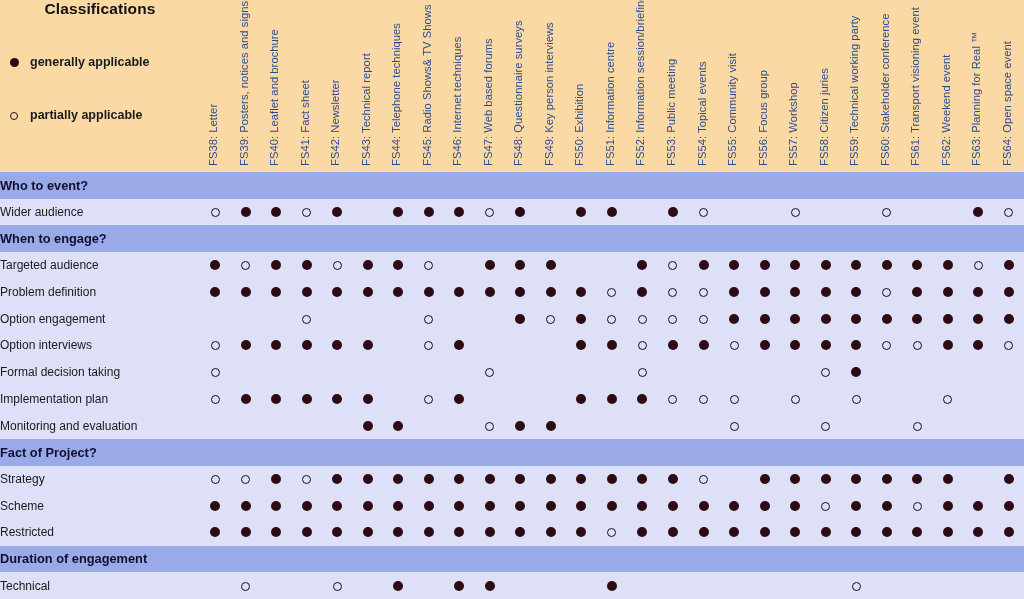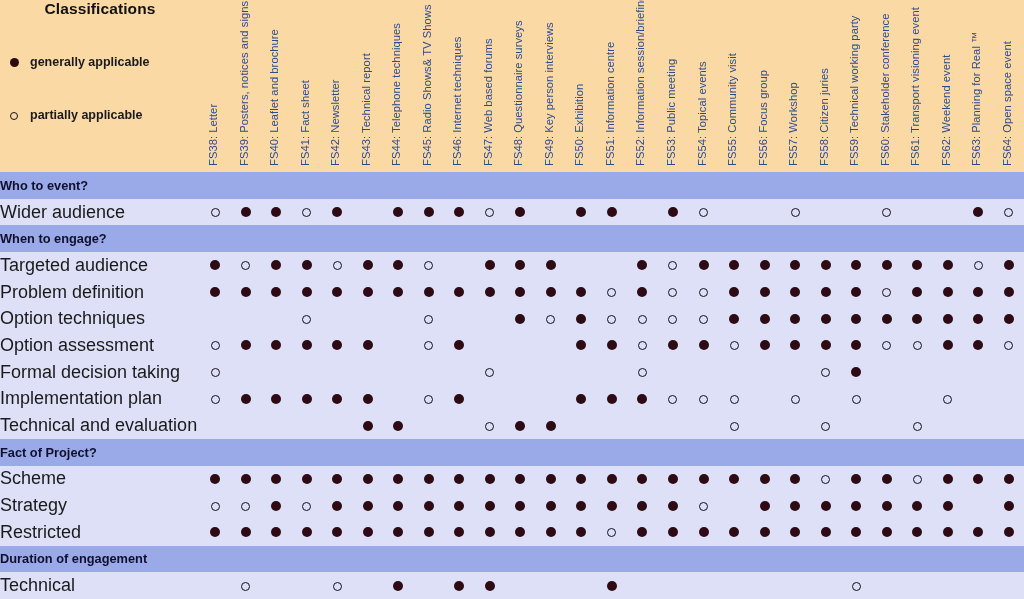--- a/index.html
+++ b/index.html
@@ -105,21 +105,21 @@
   }
   .section-cell {
     background: #9aa9e8;
     border-left: 2px solid #ffffff;
     border-top: 1.5px solid #ffffff;
     border-bottom: 1.5px solid #ffffff;
   }
   .row-label {
     background: #dde0f7;
     color: #1a1a1a;
-    font-size: 18px;
+    font-size: 12px;
     padding-left: 8px;
     height: 26px;
     border-top: 1.5px solid #ffffff;
     border-bottom: 1.5px solid #ffffff;
     white-space: nowrap;
   }
   .data-cell {
     background: #dde0f7;
     border-left: 2px solid #ffffff;
     border-top: 1.5px solid #ffffff;
@@ -418,51 +418,51 @@
           <td class="data-cell"><span class="mark-filled"></span></td>
           <td class="data-cell"><span class="mark-filled"></span></td>
           <td class="data-cell"><span class="mark-filled"></span></td>
           <td class="data-cell"><span class="mark-open"></span></td>
           <td class="data-cell"><span class="mark-filled"></span></td>
           <td class="data-cell"><span class="mark-filled"></span></td>
           <td class="data-cell"><span class="mark-filled"></span></td>
           <td class="data-cell"><span class="mark-filled"></span></td>
         </tr>
         <tr>
-          <td class="row-label">Option techniques</td>
-          <td class="data-cell"><span class="mark-none"></span></td>
-          <td class="data-cell"><span class="mark-none"></span></td>
-          <td class="data-cell"><span class="mark-none"></span></td>
-          <td class="data-cell"><span class="mark-open"></span></td>
-          <td class="data-cell"><span class="mark-none"></span></td>
-          <td class="data-cell"><span class="mark-none"></span></td>
-          <td class="data-cell"><span class="mark-none"></span></td>
-          <td class="data-cell"><span class="mark-open"></span></td>
-          <td class="data-cell"><span class="mark-none"></span></td>
-          <td class="data-cell"><span class="mark-none"></span></td>
-          <td class="data-cell"><span class="mark-filled"></span></td>
-          <td class="data-cell"><span class="mark-open"></span></td>
-          <td class="data-cell"><span class="mark-filled"></span></td>
-          <td class="data-cell"><span class="mark-open"></span></td>
-          <td class="data-cell"><span class="mark-open"></span></td>
-          <td class="data-cell"><span class="mark-open"></span></td>
-          <td class="data-cell"><span class="mark-open"></span></td>
-          <td class="data-cell"><span class="mark-filled"></span></td>
-          <td class="data-cell"><span class="mark-filled"></span></td>
-          <td class="data-cell"><span class="mark-filled"></span></td>
-          <td class="data-cell"><span class="mark-filled"></span></td>
-          <td class="data-cell"><span class="mark-filled"></span></td>
-          <td class="data-cell"><span class="mark-filled"></span></td>
-          <td class="data-cell"><span class="mark-filled"></span></td>
-          <td class="data-cell"><span class="mark-filled"></span></td>
-          <td class="data-cell"><span class="mark-filled"></span></td>
-          <td class="data-cell"><span class="mark-filled"></span></td>
-        </tr>
-        <tr>
-          <td class="row-label">Option assessment</td>
+          <td class="row-label">Option engagement</td>
+          <td class="data-cell"><span class="mark-none"></span></td>
+          <td class="data-cell"><span class="mark-none"></span></td>
+          <td class="data-cell"><span class="mark-none"></span></td>
+          <td class="data-cell"><span class="mark-open"></span></td>
+          <td class="data-cell"><span class="mark-none"></span></td>
+          <td class="data-cell"><span class="mark-none"></span></td>
+          <td class="data-cell"><span class="mark-none"></span></td>
+          <td class="data-cell"><span class="mark-open"></span></td>
+          <td class="data-cell"><span class="mark-none"></span></td>
+          <td class="data-cell"><span class="mark-none"></span></td>
+          <td class="data-cell"><span class="mark-filled"></span></td>
+          <td class="data-cell"><span class="mark-open"></span></td>
+          <td class="data-cell"><span class="mark-filled"></span></td>
+          <td class="data-cell"><span class="mark-open"></span></td>
+          <td class="data-cell"><span class="mark-open"></span></td>
+          <td class="data-cell"><span class="mark-open"></span></td>
+          <td class="data-cell"><span class="mark-open"></span></td>
+          <td class="data-cell"><span class="mark-filled"></span></td>
+          <td class="data-cell"><span class="mark-filled"></span></td>
+          <td class="data-cell"><span class="mark-filled"></span></td>
+          <td class="data-cell"><span class="mark-filled"></span></td>
+          <td class="data-cell"><span class="mark-filled"></span></td>
+          <td class="data-cell"><span class="mark-filled"></span></td>
+          <td class="data-cell"><span class="mark-filled"></span></td>
+          <td class="data-cell"><span class="mark-filled"></span></td>
+          <td class="data-cell"><span class="mark-filled"></span></td>
+          <td class="data-cell"><span class="mark-filled"></span></td>
+        </tr>
+        <tr>
+          <td class="row-label">Option interviews</td>
           <td class="data-cell"><span class="mark-open"></span></td>
           <td class="data-cell"><span class="mark-filled"></span></td>
           <td class="data-cell"><span class="mark-filled"></span></td>
           <td class="data-cell"><span class="mark-filled"></span></td>
           <td class="data-cell"><span class="mark-filled"></span></td>
           <td class="data-cell"><span class="mark-filled"></span></td>
           <td class="data-cell"><span class="mark-none"></span></td>
           <td class="data-cell"><span class="mark-open"></span></td>
           <td class="data-cell"><span class="mark-filled"></span></td>
           <td class="data-cell"><span class="mark-none"></span></td>
@@ -538,21 +538,21 @@
           <td class="data-cell"><span class="mark-open"></span></td>
           <td class="data-cell"><span class="mark-none"></span></td>
           <td class="data-cell"><span class="mark-open"></span></td>
           <td class="data-cell"><span class="mark-none"></span></td>
           <td class="data-cell"><span class="mark-none"></span></td>
           <td class="data-cell"><span class="mark-open"></span></td>
           <td class="data-cell"><span class="mark-none"></span></td>
           <td class="data-cell"><span class="mark-none"></span></td>
         </tr>
         <tr>
-          <td class="row-label">Technical and evaluation</td>
+          <td class="row-label">Monitoring and evaluation</td>
           <td class="data-cell"><span class="mark-none"></span></td>
           <td class="data-cell"><span class="mark-none"></span></td>
           <td class="data-cell"><span class="mark-none"></span></td>
           <td class="data-cell"><span class="mark-none"></span></td>
           <td class="data-cell"><span class="mark-none"></span></td>
           <td class="data-cell"><span class="mark-filled"></span></td>
           <td class="data-cell"><span class="mark-filled"></span></td>
           <td class="data-cell"><span class="mark-none"></span></td>
           <td class="data-cell"><span class="mark-none"></span></td>
           <td class="data-cell"><span class="mark-open"></span></td>
@@ -598,20 +598,50 @@
           <td class="section-cell"></td>
           <td class="section-cell"></td>
           <td class="section-cell"></td>
           <td class="section-cell"></td>
           <td class="section-cell"></td>
           <td class="section-cell"></td>
           <td class="section-cell"></td>
           <td class="section-cell"></td>
         </tr>
         <tr>
+          <td class="row-label">Strategy</td>
+          <td class="data-cell"><span class="mark-open"></span></td>
+          <td class="data-cell"><span class="mark-open"></span></td>
+          <td class="data-cell"><span class="mark-filled"></span></td>
+          <td class="data-cell"><span class="mark-open"></span></td>
+          <td class="data-cell"><span class="mark-filled"></span></td>
+          <td class="data-cell"><span class="mark-filled"></span></td>
+          <td class="data-cell"><span class="mark-filled"></span></td>
+          <td class="data-cell"><span class="mark-filled"></span></td>
+          <td class="data-cell"><span class="mark-filled"></span></td>
+          <td class="data-cell"><span class="mark-filled"></span></td>
+          <td class="data-cell"><span class="mark-filled"></span></td>
+          <td class="data-cell"><span class="mark-filled"></span></td>
+          <td class="data-cell"><span class="mark-filled"></span></td>
+          <td class="data-cell"><span class="mark-filled"></span></td>
+          <td class="data-cell"><span class="mark-filled"></span></td>
+          <td class="data-cell"><span class="mark-filled"></span></td>
+          <td class="data-cell"><span class="mark-open"></span></td>
+          <td class="data-cell"><span class="mark-none"></span></td>
+          <td class="data-cell"><span class="mark-filled"></span></td>
+          <td class="data-cell"><span class="mark-filled"></span></td>
+          <td class="data-cell"><span class="mark-filled"></span></td>
+          <td class="data-cell"><span class="mark-filled"></span></td>
+          <td class="data-cell"><span class="mark-filled"></span></td>
+          <td class="data-cell"><span class="mark-filled"></span></td>
+          <td class="data-cell"><span class="mark-filled"></span></td>
+          <td class="data-cell"><span class="mark-none"></span></td>
+          <td class="data-cell"><span class="mark-filled"></span></td>
+        </tr>
+        <tr>
           <td class="row-label">Scheme</td>
           <td class="data-cell"><span class="mark-filled"></span></td>
           <td class="data-cell"><span class="mark-filled"></span></td>
           <td class="data-cell"><span class="mark-filled"></span></td>
           <td class="data-cell"><span class="mark-filled"></span></td>
           <td class="data-cell"><span class="mark-filled"></span></td>
           <td class="data-cell"><span class="mark-filled"></span></td>
           <td class="data-cell"><span class="mark-filled"></span></td>
           <td class="data-cell"><span class="mark-filled"></span></td>
           <td class="data-cell"><span class="mark-filled"></span></td>
@@ -625,50 +655,20 @@
           <td class="data-cell"><span class="mark-filled"></span></td>
           <td class="data-cell"><span class="mark-filled"></span></td>
           <td class="data-cell"><span class="mark-filled"></span></td>
           <td class="data-cell"><span class="mark-filled"></span></td>
           <td class="data-cell"><span class="mark-open"></span></td>
           <td class="data-cell"><span class="mark-filled"></span></td>
           <td class="data-cell"><span class="mark-filled"></span></td>
           <td class="data-cell"><span class="mark-open"></span></td>
           <td class="data-cell"><span class="mark-filled"></span></td>
           <td class="data-cell"><span class="mark-filled"></span></td>
-          <td class="data-cell"><span class="mark-filled"></span></td>
-        </tr>
-        <tr>
-          <td class="row-label">Strategy</td>
-          <td class="data-cell"><span class="mark-open"></span></td>
-          <td class="data-cell"><span class="mark-open"></span></td>
-          <td class="data-cell"><span class="mark-filled"></span></td>
-          <td class="data-cell"><span class="mark-open"></span></td>
-          <td class="data-cell"><span class="mark-filled"></span></td>
-          <td class="data-cell"><span class="mark-filled"></span></td>
-          <td class="data-cell"><span class="mark-filled"></span></td>
-          <td class="data-cell"><span class="mark-filled"></span></td>
-          <td class="data-cell"><span class="mark-filled"></span></td>
-          <td class="data-cell"><span class="mark-filled"></span></td>
-          <td class="data-cell"><span class="mark-filled"></span></td>
-          <td class="data-cell"><span class="mark-filled"></span></td>
-          <td class="data-cell"><span class="mark-filled"></span></td>
-          <td class="data-cell"><span class="mark-filled"></span></td>
-          <td class="data-cell"><span class="mark-filled"></span></td>
-          <td class="data-cell"><span class="mark-filled"></span></td>
-          <td class="data-cell"><span class="mark-open"></span></td>
-          <td class="data-cell"><span class="mark-none"></span></td>
-          <td class="data-cell"><span class="mark-filled"></span></td>
-          <td class="data-cell"><span class="mark-filled"></span></td>
-          <td class="data-cell"><span class="mark-filled"></span></td>
-          <td class="data-cell"><span class="mark-filled"></span></td>
-          <td class="data-cell"><span class="mark-filled"></span></td>
-          <td class="data-cell"><span class="mark-filled"></span></td>
-          <td class="data-cell"><span class="mark-filled"></span></td>
-          <td class="data-cell"><span class="mark-none"></span></td>
           <td class="data-cell"><span class="mark-filled"></span></td>
         </tr>
         <tr>
           <td class="row-label">Restricted</td>
           <td class="data-cell"><span class="mark-filled"></span></td>
           <td class="data-cell"><span class="mark-filled"></span></td>
           <td class="data-cell"><span class="mark-filled"></span></td>
           <td class="data-cell"><span class="mark-filled"></span></td>
           <td class="data-cell"><span class="mark-filled"></span></td>
           <td class="data-cell"><span class="mark-filled"></span></td>

